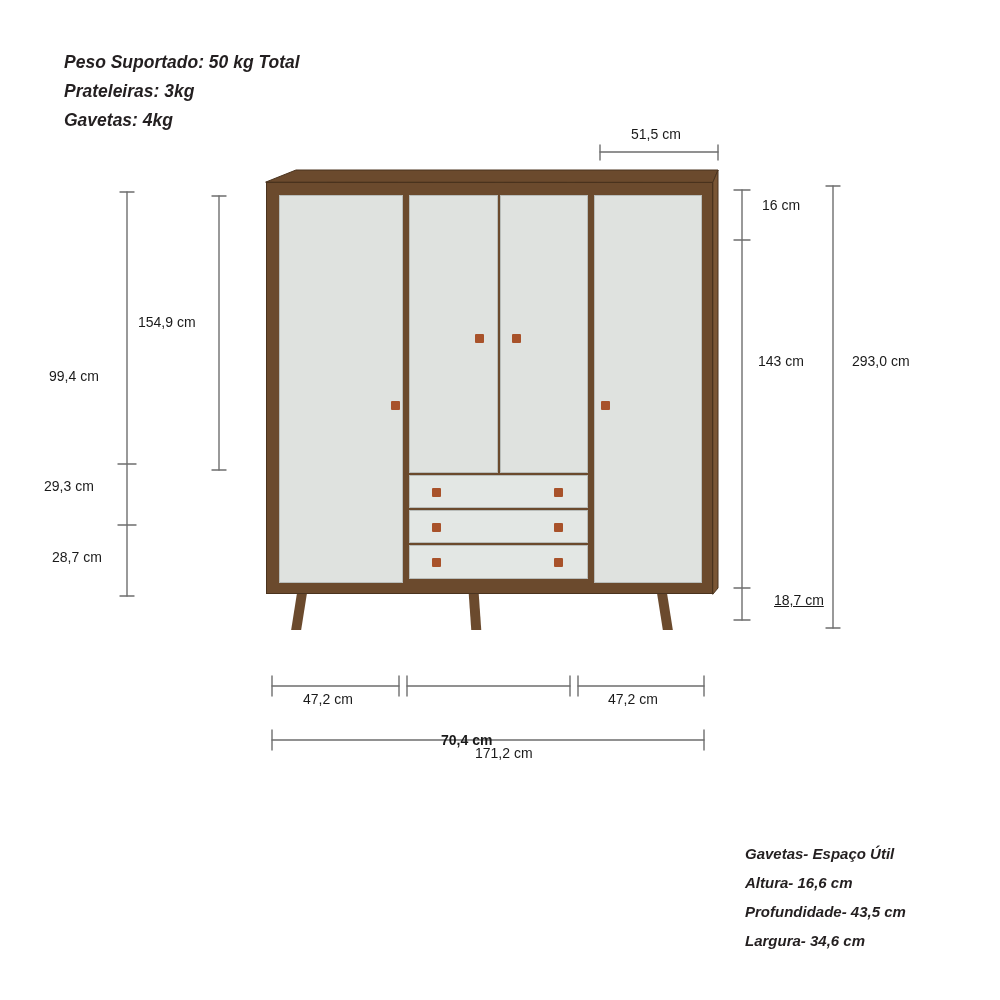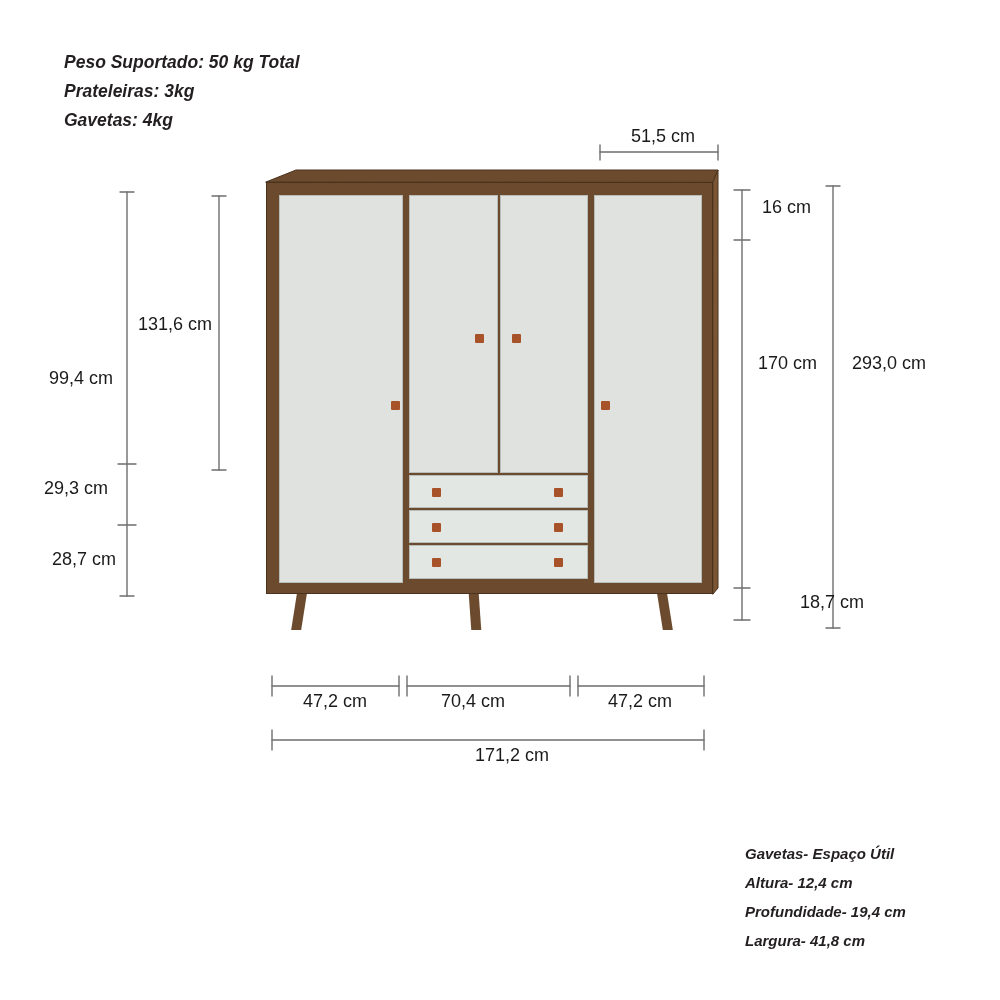--- a/index.html
+++ b/index.html
@@ -27,21 +27,21 @@
     font-size: 17px;
     color: #231f20;
     line-height: 1.2;
   }
   .spec {
     font-weight: bold;
     font-style: italic;
     font-size: 17.5px;
   }
   .dim {
-    font-size: 18px;
+    font-size: 14px;
     color: #1a1a1a;
   }
   .note {
     font-weight: bold;
     font-style: italic;
     font-size: 15px;
   }
   svg.overlay {
     position: absolute;
     left: 0; top: 0;
@@ -173,33 +173,33 @@
       <line x1="704" y1="676" x2="704" y2="696"></line>
 
       <line x1="272" y1="740" x2="704" y2="740"></line>
       <line x1="272" y1="730" x2="272" y2="750"></line>
       <line x1="704" y1="730" x2="704" y2="750"></line>
     </g>
   </svg>
 
   <div class="txt dim" style="left:631px; top:126px;">51,5 cm</div>
 
-  <div class="txt dim" style="left:138px; top:314px;">131,6 cm</div>
+  <div class="txt dim" style="left:138px; top:314px;">154,9 cm</div>
   <div class="txt dim" style="left:49px; top:368px;">99,4 cm</div>
   <div class="txt dim" style="left:44px; top:478px;">29,3 cm</div>
   <div class="txt dim" style="left:52px; top:549px;">28,7 cm</div>
 
   <div class="txt dim" style="left:762px; top:197px;">16 cm</div>
-  <div class="txt dim" style="left:758px; top:353px;">170 cm</div>
-  <div class="txt dim" style="left:800px; top:592px;">18,7 cm</div>
+  <div class="txt dim" style="left:758px; top:353px;">143 cm</div>
+  <div class="txt dim" style="left:774px; top:592px;text-decoration:underline;">18,7 cm</div>
   <div class="txt dim" style="left:852px; top:353px;">293,0 cm</div>
 
   <div class="txt dim" style="left:303px; top:691px;">47,2 cm</div>
-  <div class="txt dim" style="left:441px; top:691px;">70,4 cm</div>
+  <div class="txt dim" style="left:441px; top:732px;font-weight:bold;">70,4 cm</div>
   <div class="txt dim" style="left:608px; top:691px;">47,2 cm</div>
   <div class="txt dim" style="left:475px; top:745px;text-align:center;">171,2 cm</div>
 
   <div class="txt note" style="left:745px; top:845px;">Gavetas- Espaço Útil</div>
-  <div class="txt note" style="left:745px; top:874px;">Altura- 12,4 cm</div>
-  <div class="txt note" style="left:745px; top:903px;">Profundidade- 19,4 cm</div>
-  <div class="txt note" style="left:745px; top:932px;">Largura-  41,8 cm</div>
+  <div class="txt note" style="left:745px; top:874px;">Altura- 16,6 cm</div>
+  <div class="txt note" style="left:745px; top:903px;">Profundidade- 43,5 cm</div>
+  <div class="txt note" style="left:745px; top:932px;">Largura-  34,6 cm</div>
 
 </div>
 
 </body></html>

